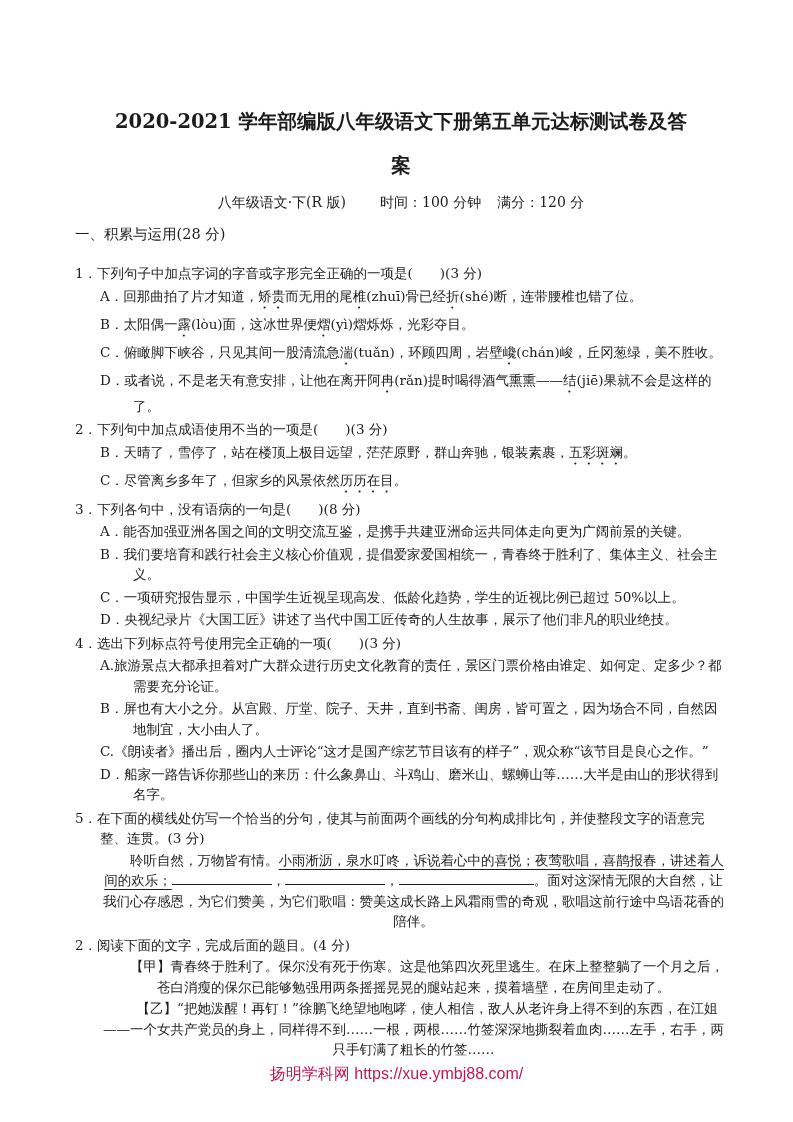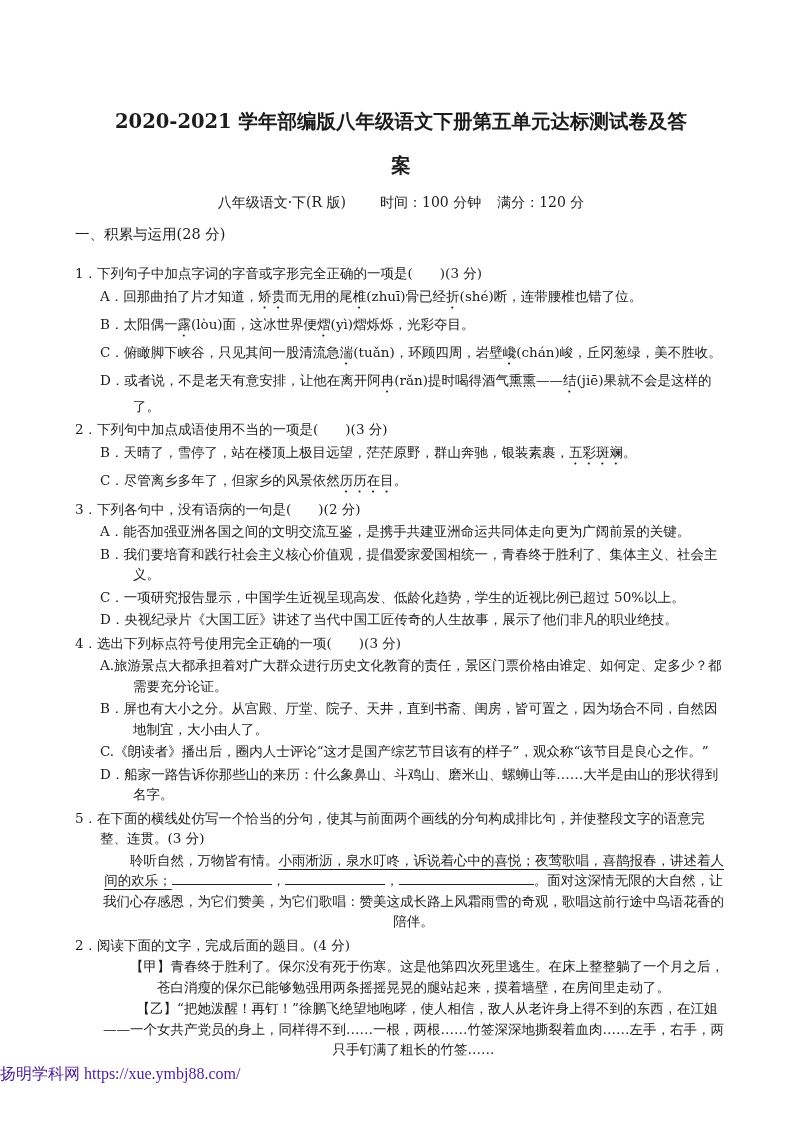--- a/index.html
+++ b/index.html
@@ -68,24 +68,24 @@
   .blank{
     display:inline-block;
     border-bottom:1px solid #222;
     height:0.95em;
     vertical-align:baseline;
   }
   .footer{
     position:absolute;
     top:1062px;
     left:0;right:0;
-    text-align:left;
-    color:#4c1d95;
+    text-align:center;
+    color:#be185d;
     font-size:16px;
-    font-family:Liberation Serif, serif;
+    font-family:Liberation Sans, sans-serif;
   }
 </style>
 </head>
 <body>
 
 <div class="page">
 
   <div class="title">2020-2021 学年部编版八年级语文下册第五单元达标测试卷及答案</div>
 
   <div class="meta">
@@ -102,21 +102,21 @@
     <div class="opt"><span>D．或者说，不是老天有意安排，让他在离开阿</span><span class="dot">冉</span><span>(rǎn)提时喝得酒气熏熏——</span><span class="dot">结</span><span>(jiē)果就不会是这样的了。</span></div>
   </div>
 
   <div class="q">
     <div class="stem">2．下列句中加点成语使用不当的一项是(　　)(3 分)</div>
     <div class="opt"><span>B．天晴了，雪停了，站在楼顶上极目远望，茫茫原野，群山奔驰，银装素裹，</span><span class="dot">五彩斑斓</span><span>。</span></div>
     <div class="opt"><span>C．尽管离乡多年了，但家乡的风景依然</span><span class="dot">历历在目</span><span>。</span></div>
   </div>
 
   <div class="q">
-    <div class="stem">3．下列各句中，没有语病的一句是(　　)(2 分)</div>
+    <div class="stem">3．下列各句中，没有语病的一句是(　　)(8 分)</div>
     <div class="opt"><span>A．能否加强亚洲各国之间的文明交流互鉴，是携手共建亚洲命运共同体走向更为广阔前景的关键。</span></div>
     <div class="opt"><span>B．我们要培育和践行社会主义核心价值观，提倡爱家爱国相统一，青春终于胜利了、集体主义、社会主义。</span></div>
     <div class="opt"><span>C．一项研究报告显示，中国学生近视呈现高发、低龄化趋势，学生的近视比例已超过 50%以上。</span></div>
     <div class="opt"><span>D．央视纪录片《大国工匠》讲述了当代中国工匠传奇的人生故事，展示了他们非凡的职业绝技。</span></div>
   </div>
 
   <div class="q">
     <div class="stem">4．选出下列标点符号使用完全正确的一项(　　)(3 分)</div>
     <div class="opt"><span>A.旅游景点大都承担着对广大群众进行历史文化教育的责任，景区门票价格由谁定、如何定、定多少？都需要充分论证。</span></div>
     <div class="opt"><span>B．屏也有大小之分。从宫殿、厅堂、院子、天井，直到书斋、闺房，皆可置之，因为场合不同，自然因地制宜，大小由人了。</span></div>

